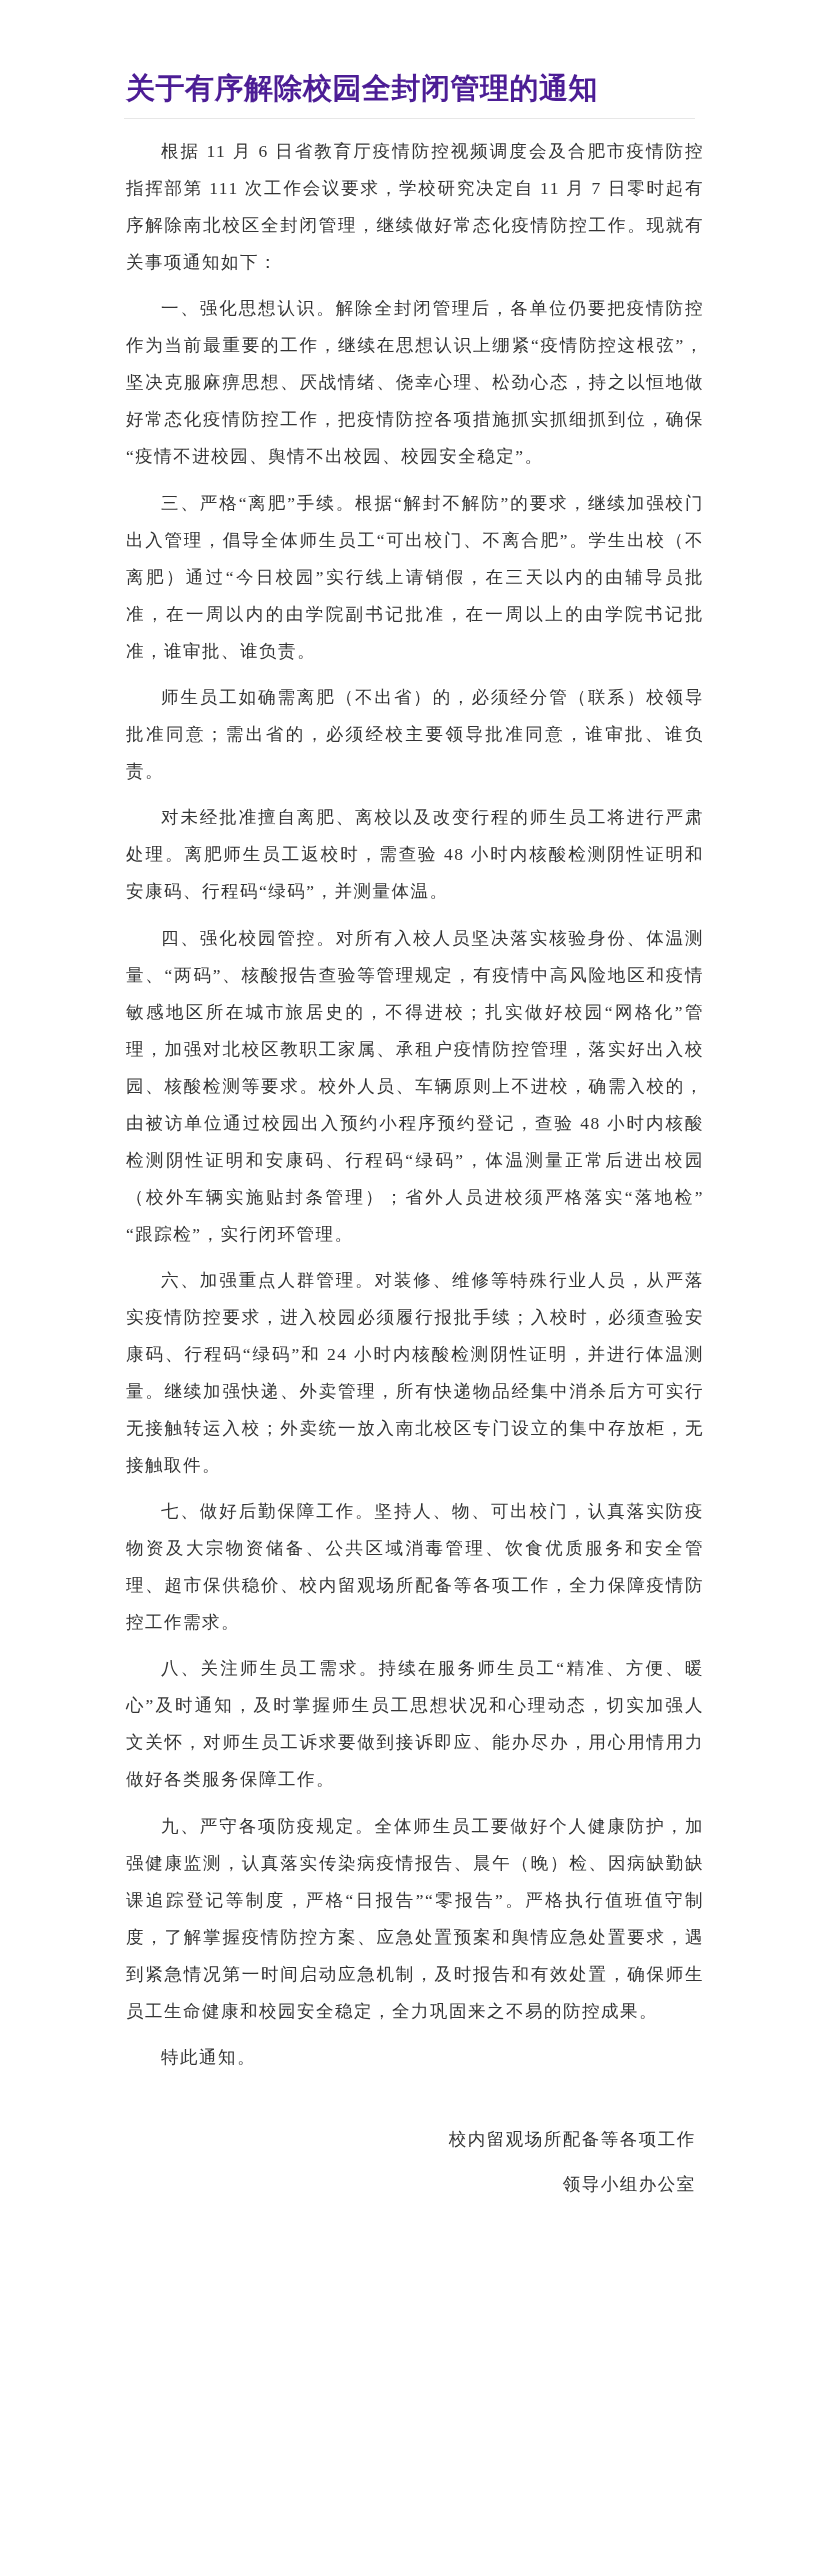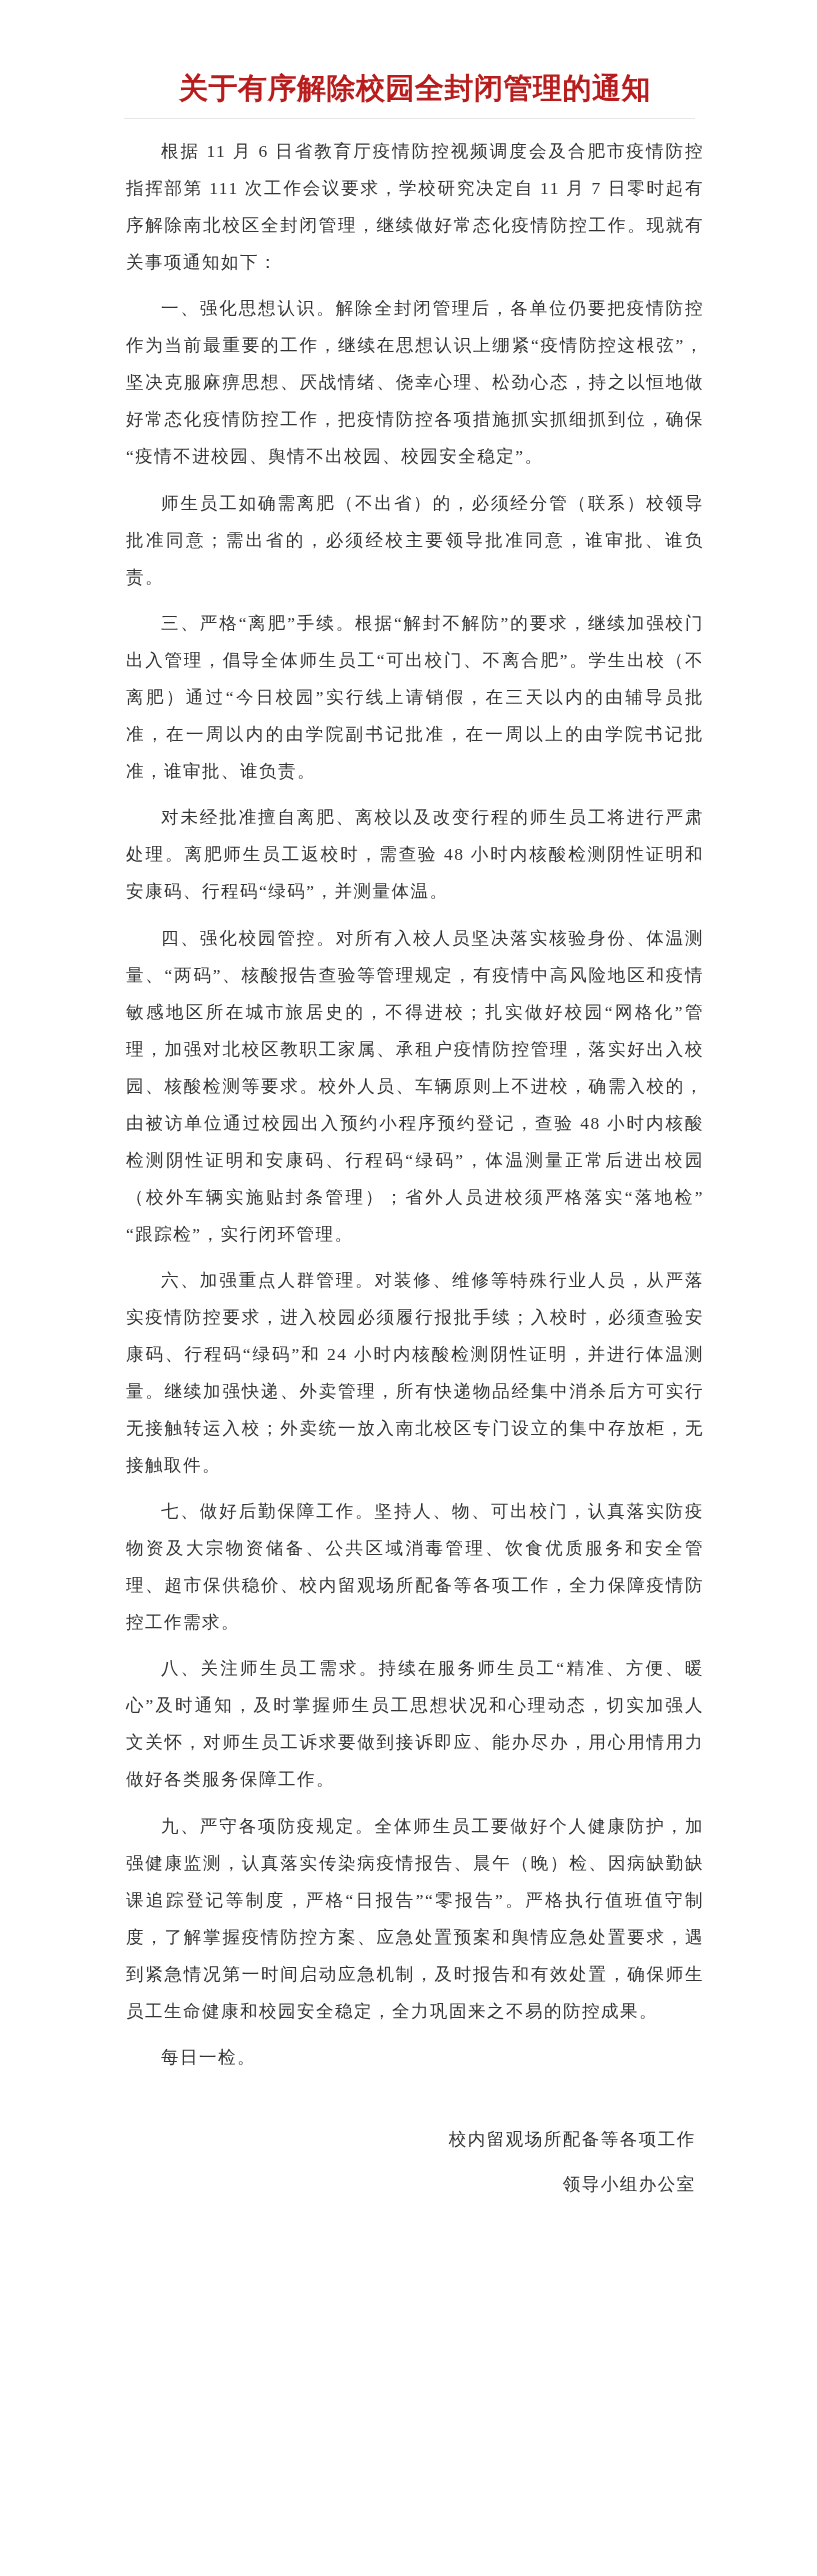--- a/index.html
+++ b/index.html
@@ -11,26 +11,26 @@
     position: relative;
     width: 818px;
     height: 2833px;
     background: #ffffff;
     overflow: hidden;
     font-family: "Liberation Serif", "DejaVu Serif", serif;
     color: #343434;
   }
   .doc-title {
     margin: 65px 114px 0 126px;
-    text-align: center;
+    text-align: left;
     font-size: 29px;
     font-weight: bold;
     line-height: 46px;
     letter-spacing: 0.5px;
-    color: #b91c1c;
+    color: #4c1d95;
   }
   .divider {
     height: 1px;
     background: #e7e7e7;
     border: none;
     margin: 6.7px 123px 0 124px;
   }
   .content {
     margin: 14.4px 114px 0 126px;
     font-size: 17.5px;
@@ -65,29 +65,29 @@
   <h1 class="doc-title">关于有序解除校园全封闭管理的通知</h1>
 
   <hr class="divider">
 
   <div class="content">
 
 
     <div>
         <p class="para"><span>根据 11 月 6 日省教育厅疫情防控视频调度会及合肥市疫情防控指挥部第 111 次工作会议要求，学校研究决定自 11 月 7 日零时起有序解除南北校区全封闭管理，继续做好常态化疫情防控工作。现就有关事项通知如下：</span></p>
         <p class="para"><b class="lead">一、强化思想认识。</b><span>解除全封闭管理后，各单位仍要把疫情防控作为当前最重要的工作，继续在思想认识上绷紧“疫情防控这根弦”，坚决克服麻痹思想、厌战情绪、侥幸心理、松劲心态，持之以恒地做好常态化疫情防控工作，把疫情防控各项措施抓实抓细抓到位，确保“疫情不进校园、舆情不出校园、校园安全稳定”。</span></p>
+        <p class="para"><b class="lead">三、严格“离肥”手续。</b><span>根据“解封不解防”的要求，继续加强校门出入管理，倡导全体师生员工“可出校门、不离合肥”。学生出校（不离肥）通过“今日校园”实行线上请销假，在三天以内的由辅导员批准，在一周以内的由学院副书记批准，在一周以上的由学院书记批准，谁审批、谁负责。</span></p>
         <p class="para"><span>师生员工如确需离肥（不出省）的，必须经分管（联系）校领导批准同意；需出省的，必须经校主要领导批准同意，谁审批、谁负责。</span></p>
-        <p class="para"><b class="lead">三、严格“离肥”手续。</b><span>根据“解封不解防”的要求，继续加强校门出入管理，倡导全体师生员工“可出校门、不离合肥”。学生出校（不离肥）通过“今日校园”实行线上请销假，在三天以内的由辅导员批准，在一周以内的由学院副书记批准，在一周以上的由学院书记批准，谁审批、谁负责。</span></p>
         <p class="para"><span>对未经批准擅自离肥、离校以及改变行程的师生员工将进行严肃处理。离肥师生员工返校时，需查验 48 小时内核酸检测阴性证明和安康码、行程码“绿码”，并测量体温。</span></p>
         <p class="para"><b class="lead">四、强化校园管控。</b><span>对所有入校人员坚决落实核验身份、体温测量、“两码”、核酸报告查验等管理规定，有疫情中高风险地区和疫情敏感地区所在城市旅居史的，不得进校；扎实做好校园“网格化”管理，加强对北校区教职工家属、承租户疫情防控管理，落实好出入校园、核酸检测等要求。校外人员、车辆原则上不进校，确需入校的，由被访单位通过校园出入预约小程序预约登记，查验 48 小时内核酸检测阴性证明和安康码、行程码“绿码”，体温测量正常后进出校园（校外车辆实施贴封条管理）；省外人员进校须严格落实“落地检”“跟踪检”，实行闭环管理。</span></p>
         <p class="para"><b class="lead">六、加强重点人群管理。</b><span>对装修、维修等特殊行业人员，从严落实疫情防控要求，进入校园必须履行报批手续；入校时，必须查验安康码、行程码“绿码”和 24 小时内核酸检测阴性证明，并进行体温测量。继续加强快递、外卖管理，所有快递物品经集中消杀后方可实行无接触转运入校；外卖统一放入南北校区专门设立的集中存放柜，无接触取件。</span></p>
         <p class="para"><b class="lead">七、做好后勤保障工作。</b><span>坚持人、物、可出校门，认真落实防疫物资及大宗物资储备、公共区域消毒管理、饮食优质服务和安全管理、超市保供稳价、校内留观场所配备等各项工作，全力保障疫情防控工作需求。</span></p>
         <p class="para"><b class="lead">八、关注师生员工需求。</b><span>持续在服务师生员工“精准、方便、暖心”及时通知，及时掌握师生员工思想状况和心理动态，切实加强人文关怀，对师生员工诉求要做到接诉即应、能办尽办，用心用情用力做好各类服务保障工作。</span></p>
         <p class="para"><b class="lead">九、严守各项防疫规定。</b><span>全体师生员工要做好个人健康防护，加强健康监测，认真落实传染病疫情报告、晨午（晚）检、因病缺勤缺课追踪登记等制度，严格“日报告”“零报告”。严格执行值班值守制度，了解掌握疫情防控方案、应急处置预案和舆情应急处置要求，遇到紧急情况第一时间启动应急机制，及时报告和有效处置，确保师生员工生命健康和校园安全稳定，全力巩固来之不易的防控成果。</span></p>
-        <p class="para"><span>每日一检。</span></p>
+        <p class="para"><span>特此通知。</span></p>
       </div>
 
     <div class="signature">
       <div>校内留观场所配备等各项工作</div>
       <div>领导小组办公室</div>
 
     </div>
 
   </div>
 

